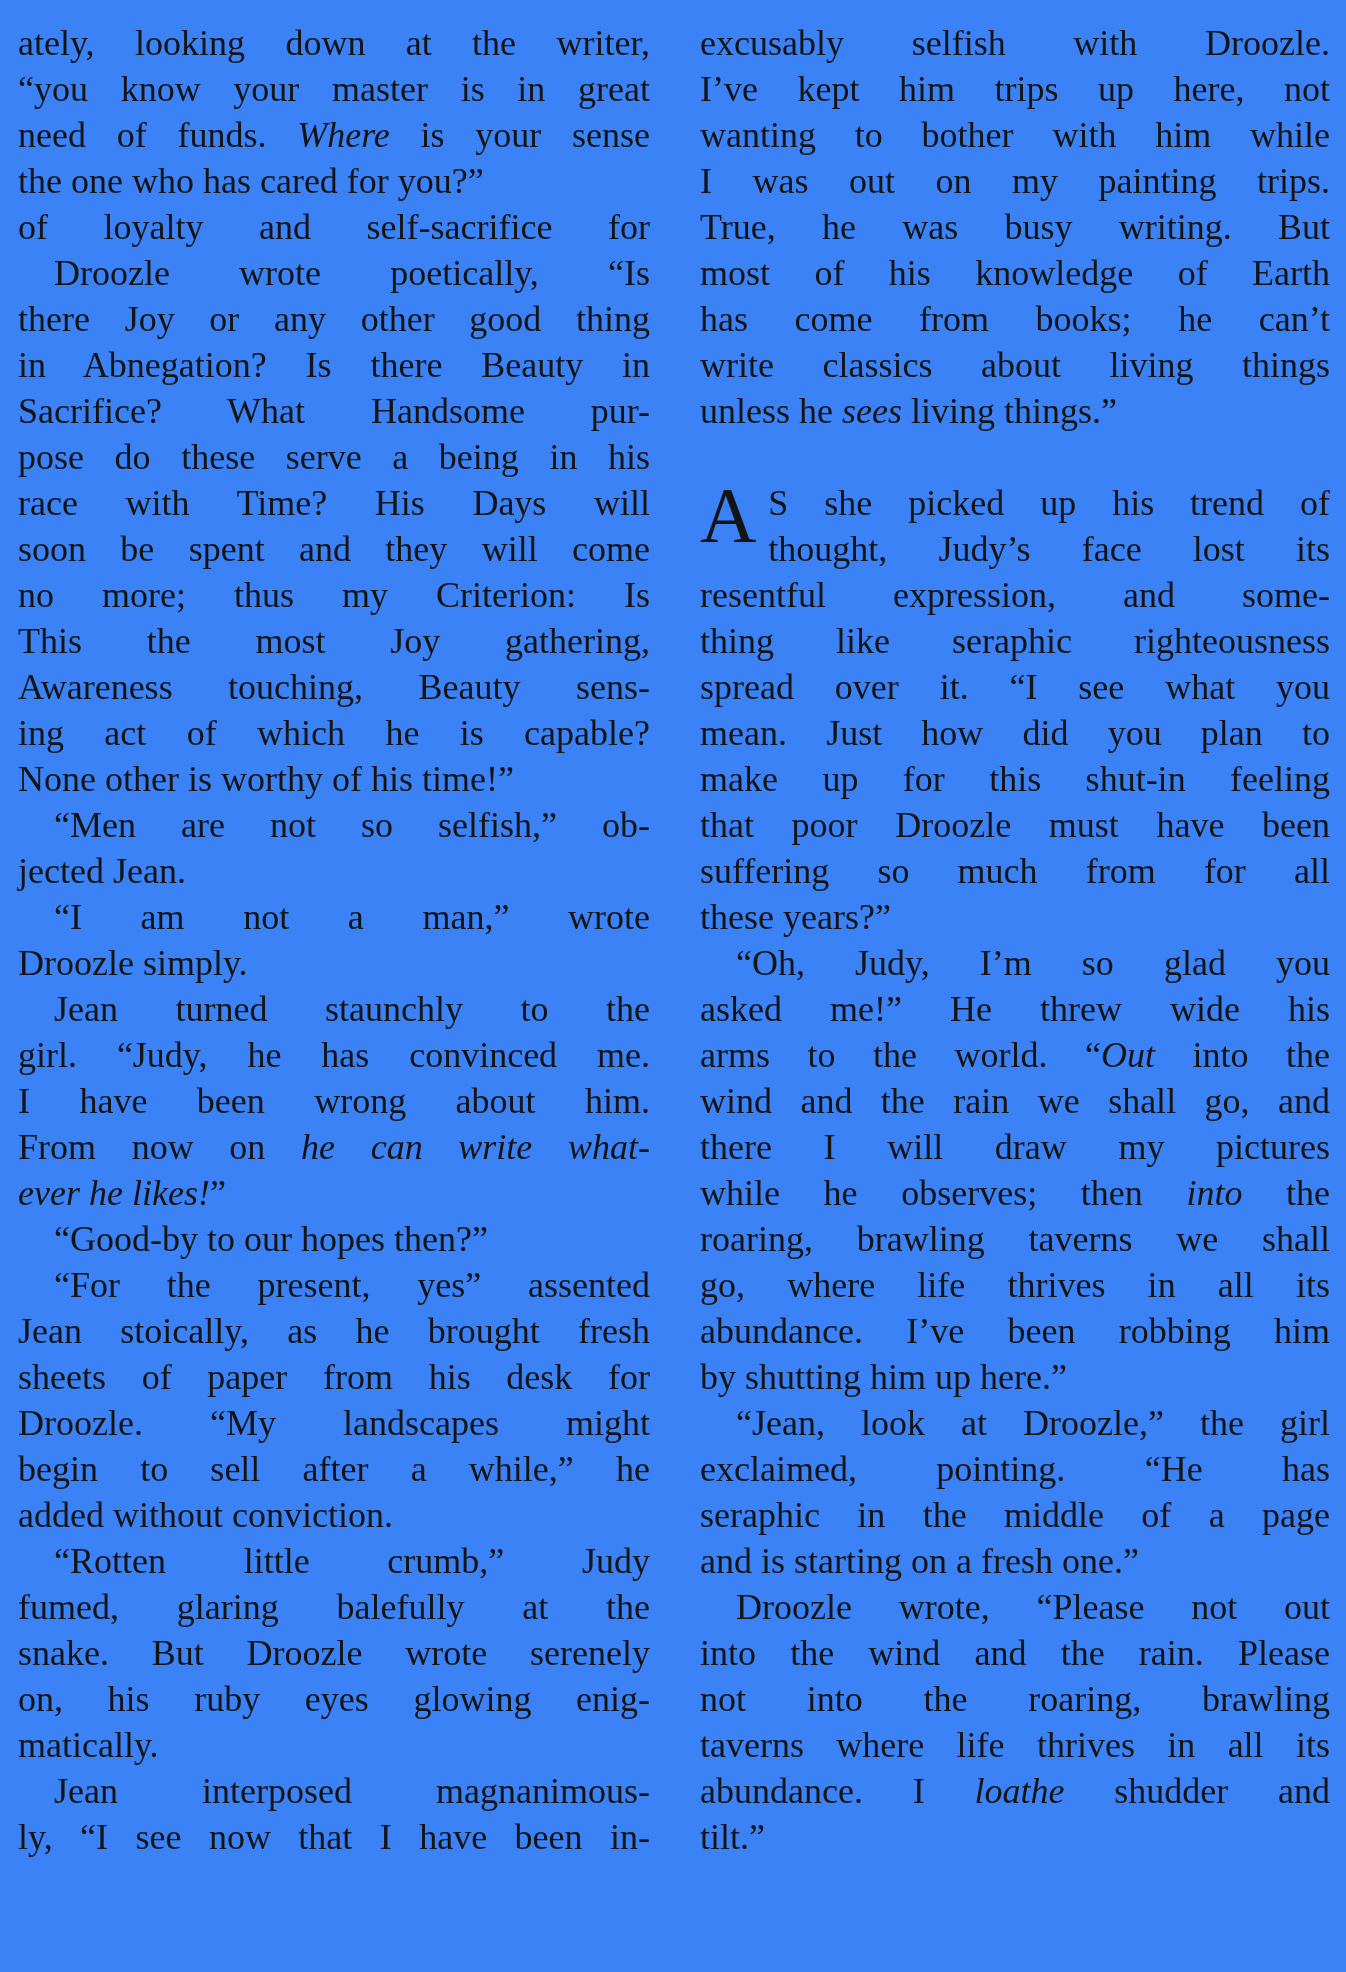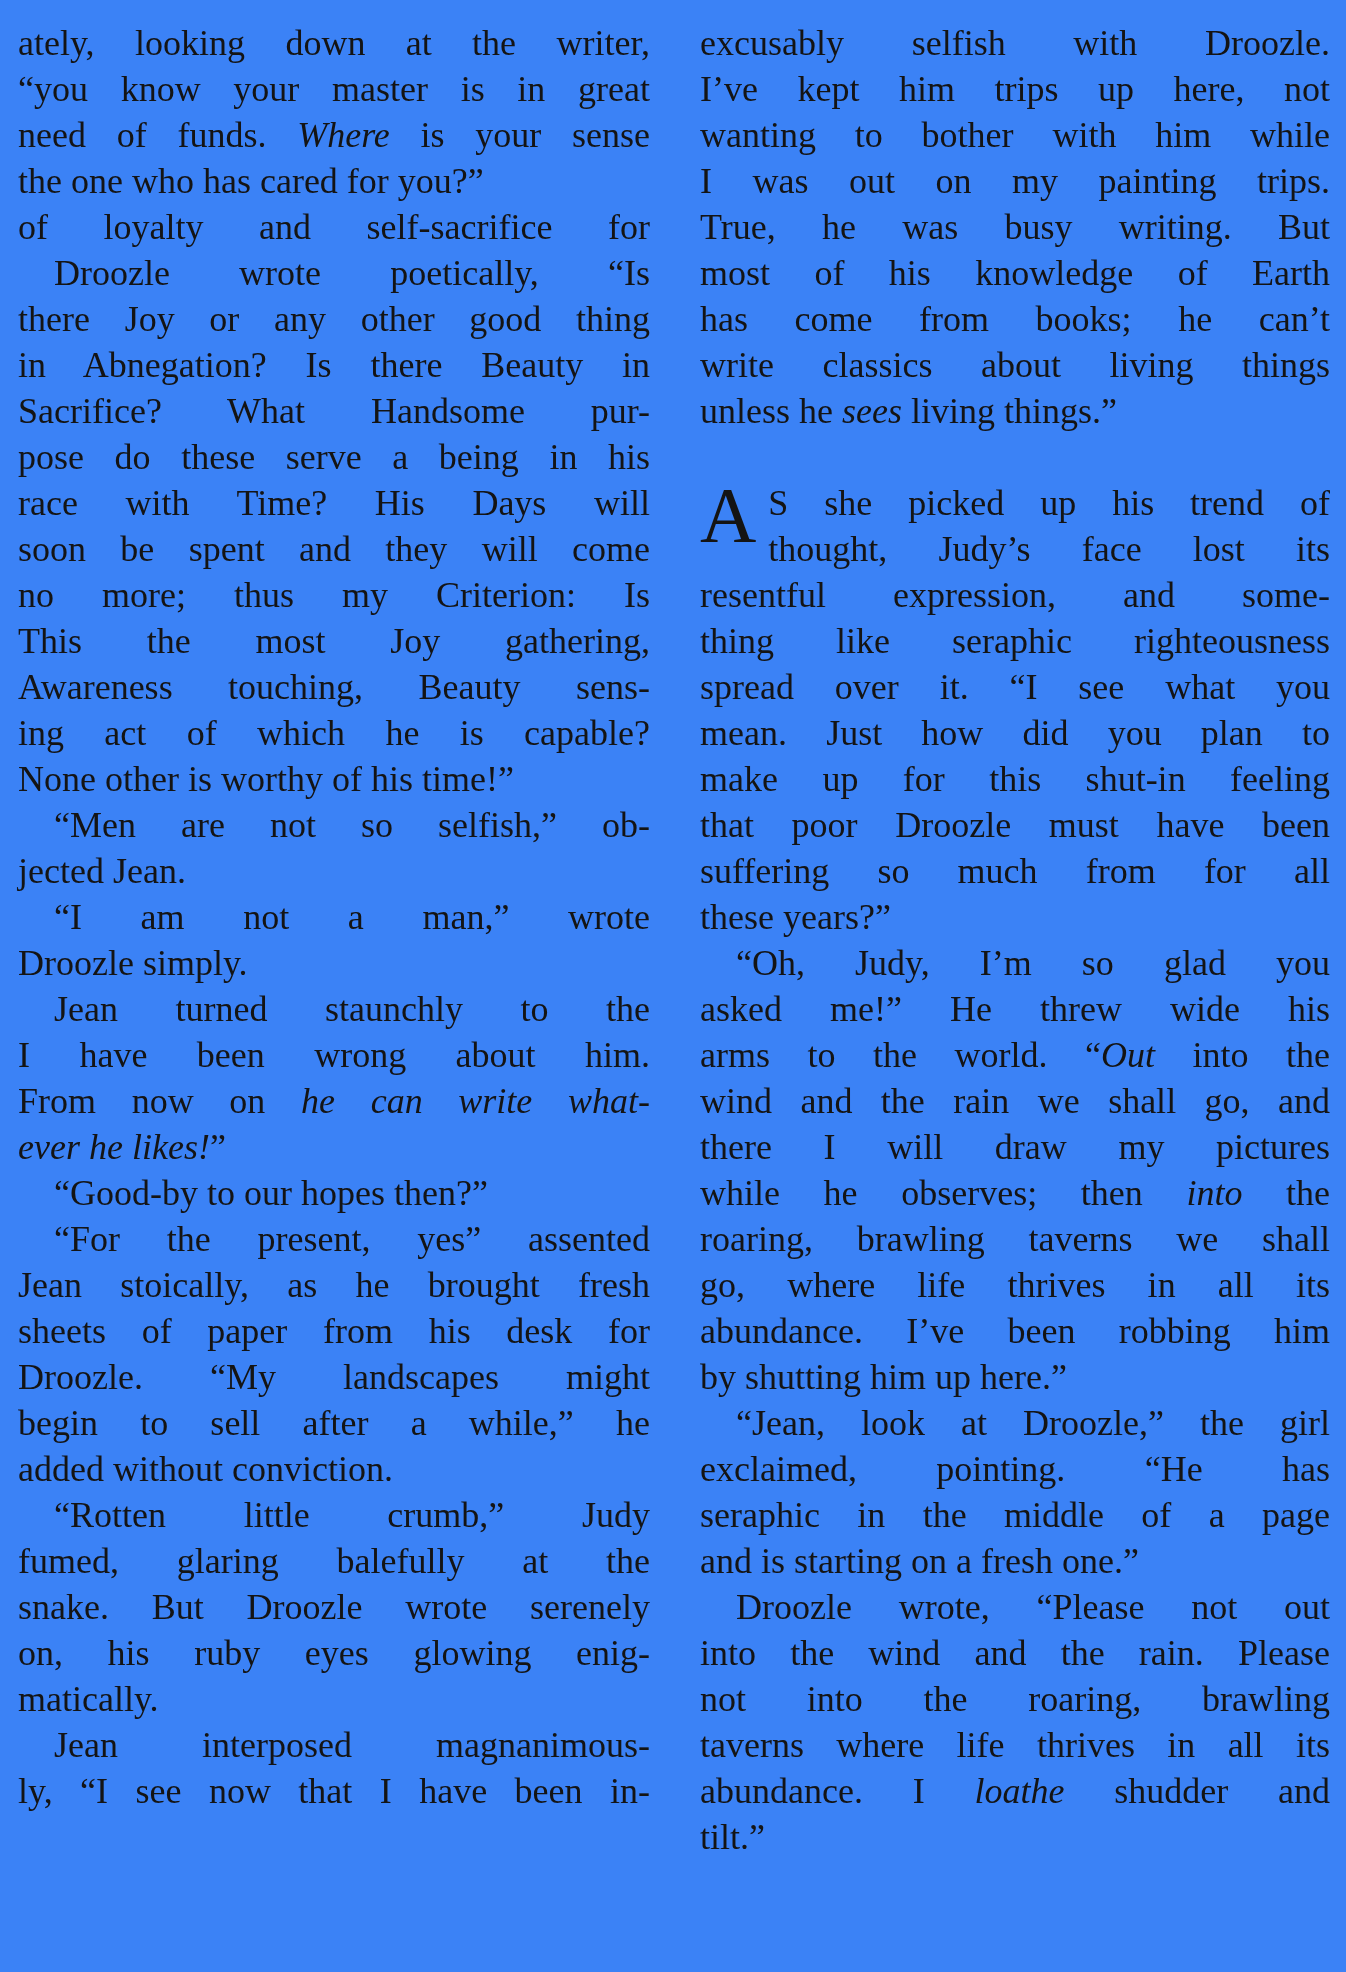--- a/index.html
+++ b/index.html
@@ -101,20 +101,21 @@
         <div class="line">no more; thus my Criterion: Is</div>
         <div class="line">This the most Joy gathering,</div>
         <div class="line">Awareness touching, Beauty sens-</div>
         <div class="line">ing act of which he is capable?</div>
         <div class="line noj">None other is worthy of his time!”</div>
         <div class="line ind">“Men are not so selfish,” ob-</div>
         <div class="line noj">jected Jean.</div>
         <div class="line ind">“I am not a man,” wrote</div>
         <div class="line noj">Droozle simply.</div>
         <div class="line ind">Jean turned staunchly to the</div>
+        <div class="line">girl. “Judy, he has convinced me.</div>
         <div class="line">I have been wrong about him.</div>
         <div class="line">From now on <em>he can write what-</em></div>
         <div class="line noj"><em>ever he likes!</em>”</div>
         <div class="line ind noj">“Good-by to our hopes then?”</div>
         <div class="line ind">“For the present, yes” assented</div>
         <div class="line">Jean stoically, as he brought fresh</div>
         <div class="line">sheets of paper from his desk for</div>
         <div class="line">Droozle. “My landscapes might</div>
         <div class="line">begin to sell after a while,” he</div>
         <div class="line noj">added without conviction.</div>

